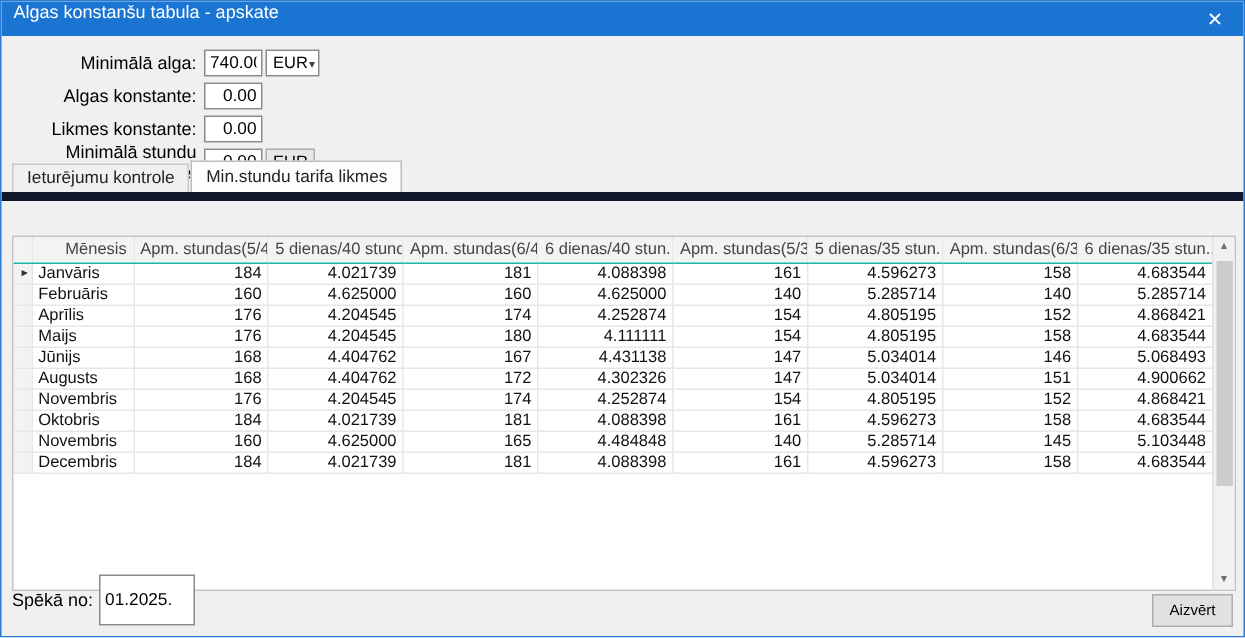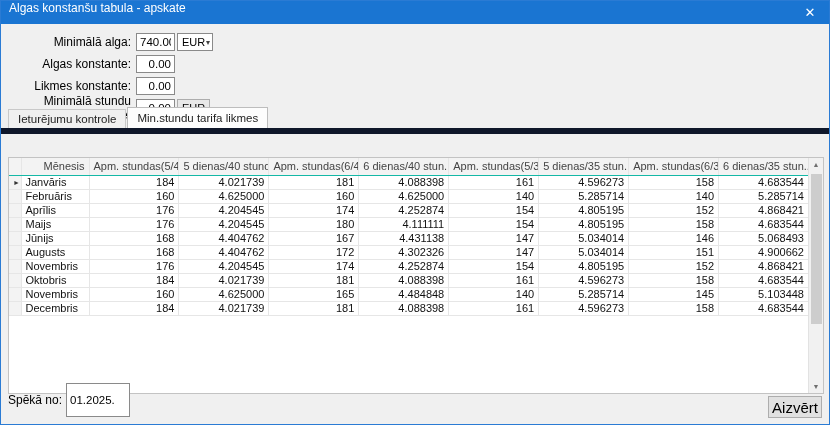--- a/index.html
+++ b/index.html
@@ -77,21 +77,21 @@
   .vthumb { position:absolute; top:16px; left:2px; width:11px; height:150px; background:#cdcdcd; }
   
   .footer { position:absolute; left:0; right:0; bottom:0; height:30px; }
   .speka { position:absolute; left:7px; bottom:7px; display:flex; align-items:center; font-size:12px; }
   .speka input {
     margin-left:4px; width:64px; height:18px; border:1px solid #8a8a8a; background:#fff;
     font-family:"Liberation Sans", sans-serif; font-size:11.5px; padding:16px 3px;
   }
   .close-action {
     position:absolute; right:7px; bottom:6px; width:54px; height:22px;
-    background:#e1e1e1; border:1px solid #adadad; font-size:15px;
+    background:#e1e1e1; border:1px solid #adadad; font-size:10px;
     font-family:"Liberation Sans", sans-serif; color:#000;
   }
 </style>
 </head>
 <body>
 
 <div class="window">
 
   <div class="titlebar">
     <span class="title">Algas konstanšu tabula - apskate</span>

